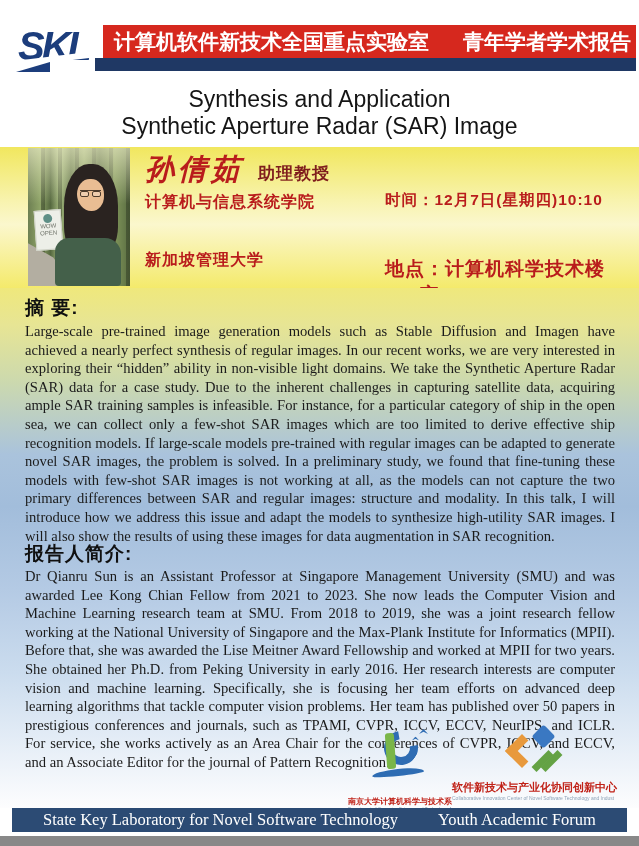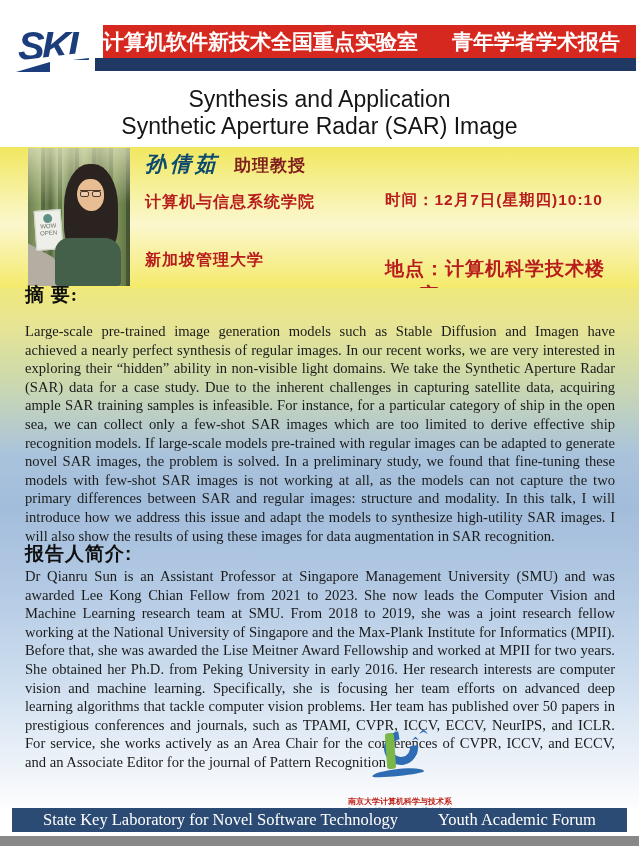--- a/index.html
+++ b/index.html
@@ -21,21 +21,21 @@
     position:absolute; left:-4px; top:29px; width:100px; height:6px;
     background:#ffffff; transform:rotate(-7deg);
   }
   .skl-logo .swoosh {
     position:absolute; left:-2px; top:36px; width:34px; height:10px;
     background:#1c3d7c; clip-path:polygon(0 100%, 100% 0, 100% 100%);
   }
   .red-band {
     position:absolute; left:103px; top:25px; width:533px; height:33px;
     background:#d6281e; color:#ffffff; display:flex; align-items:center;
-    font-weight:bold; font-size:21px; white-space:nowrap;
+    font-weight:bold; font-size:21px; padding-left:11px; white-space:nowrap;
   }
   .red-band .gap { display:inline-block; width:34px; }
   .navy-bar {
     position:absolute; left:95px; top:58px; width:541px; height:13px;
     background:#1f3864;
   }
 
   
   .title {
     position:absolute; left:0; top:86px; width:639px;
@@ -101,21 +101,21 @@
   .photo .strand-r {
     position:absolute; left:74px; top:70px; width:13px; height:48px;
     background:#2a2320; border-radius:0 0 40% 40%;
   }
 
   .speaker-name-row {
     position:absolute; left:145px; top:150px; display:flex; align-items:baseline;
   }
   .speaker-name {
     font-family:"DejaVu Serif","Liberation Serif",serif;
-    font-style:italic; font-weight:bold; font-size:21px; color:#0c4a6e;
+    font-style:italic; font-weight:bold; font-size:29px; color:#b91c1c;
     letter-spacing:4px;
   }
   .speaker-title {
     font-size:17px; font-weight:bold; color:#7f1d1d; margin-left:14px; letter-spacing:1px;
   }
   .zh-bold { font-weight:bold; color:#b91c1c; font-size:16px; letter-spacing:1px; }
   .dept  { position:absolute; left:145px; top:192px; }
   .univ  { position:absolute; left:145px; top:250px;font-family:Liberation Serif, serif; }
   .time  { position:absolute; left:385px; top:190px; font-size:15.5px; }
   .place { position:absolute; left:385px; top:256px; font-size:19px; }
@@ -124,21 +124,21 @@
   .content-bg {
     position:absolute; left:0; top:288px; width:639px; height:520px;
     background:linear-gradient(180deg,
       #efe87c 0%, #e7e594 7%, #ccd9ae 18%, #aac3dc 32%, #a2bddb 42%,
       #b4cae4 58%, #cbdcee 74%, #e6eef7 88%, #fdfdfe 100%);
   }
   .section-heading {
     position:absolute; left:25px; font-size:19px; font-weight:bold;
     color:#101010; letter-spacing:1px;
   }
-  .abstract-heading { top:282px;font-family:Liberation Serif, serif; }
+  .abstract-heading { top:295px; }
   .bio-heading { top:541px; }
   .body-text {
     position:absolute; left:25px; width:590px; text-align:justify;
     font-family:"Liberation Serif", serif; font-size:14.6px; line-height:18.6px;
     color:#1b1b1b;
   }
   .abstract-text { top:322px; }
   .bio-text { top:567px; }
 
   
@@ -265,20 +265,30 @@
       <span class="arc"></span>
       <span class="bar"></span>
       <span class="wave"></span>
       <span class="bird1"></span>
       <span class="bird2"></span>
     </div>
     <div class="logo-caption nju-caption">南京大学计算机科学与技术系</div>
     <div class="logo-caption-en nju-caption-en">Department of Computer Science and Technology, Nanjing University</div>
   </div>
 
+  <div class="logo-block logo-cic">
+    <div class="cic-icon">
+      <span class="chev"></span>
+      <span class="cube"></span>
+      <span class="s1"></span>
+      <span class="s2"></span>
+    </div>
+    <div class="logo-caption cic-caption">软件新技术与产业化协同创新中心</div>
+    <div class="logo-caption-en cic-caption-en">Collaborative Innovation Center of Novel Software Technology and Industrialization</div>
+  </div>
 
   <div class="footer-bar">
     <span>State Key Laboratory for Novel Software Technology</span>
     <span class="gap"></span>
     <span>Youth  Academic Forum</span>
   </div>
 
 </div>
 
 </body></html>

